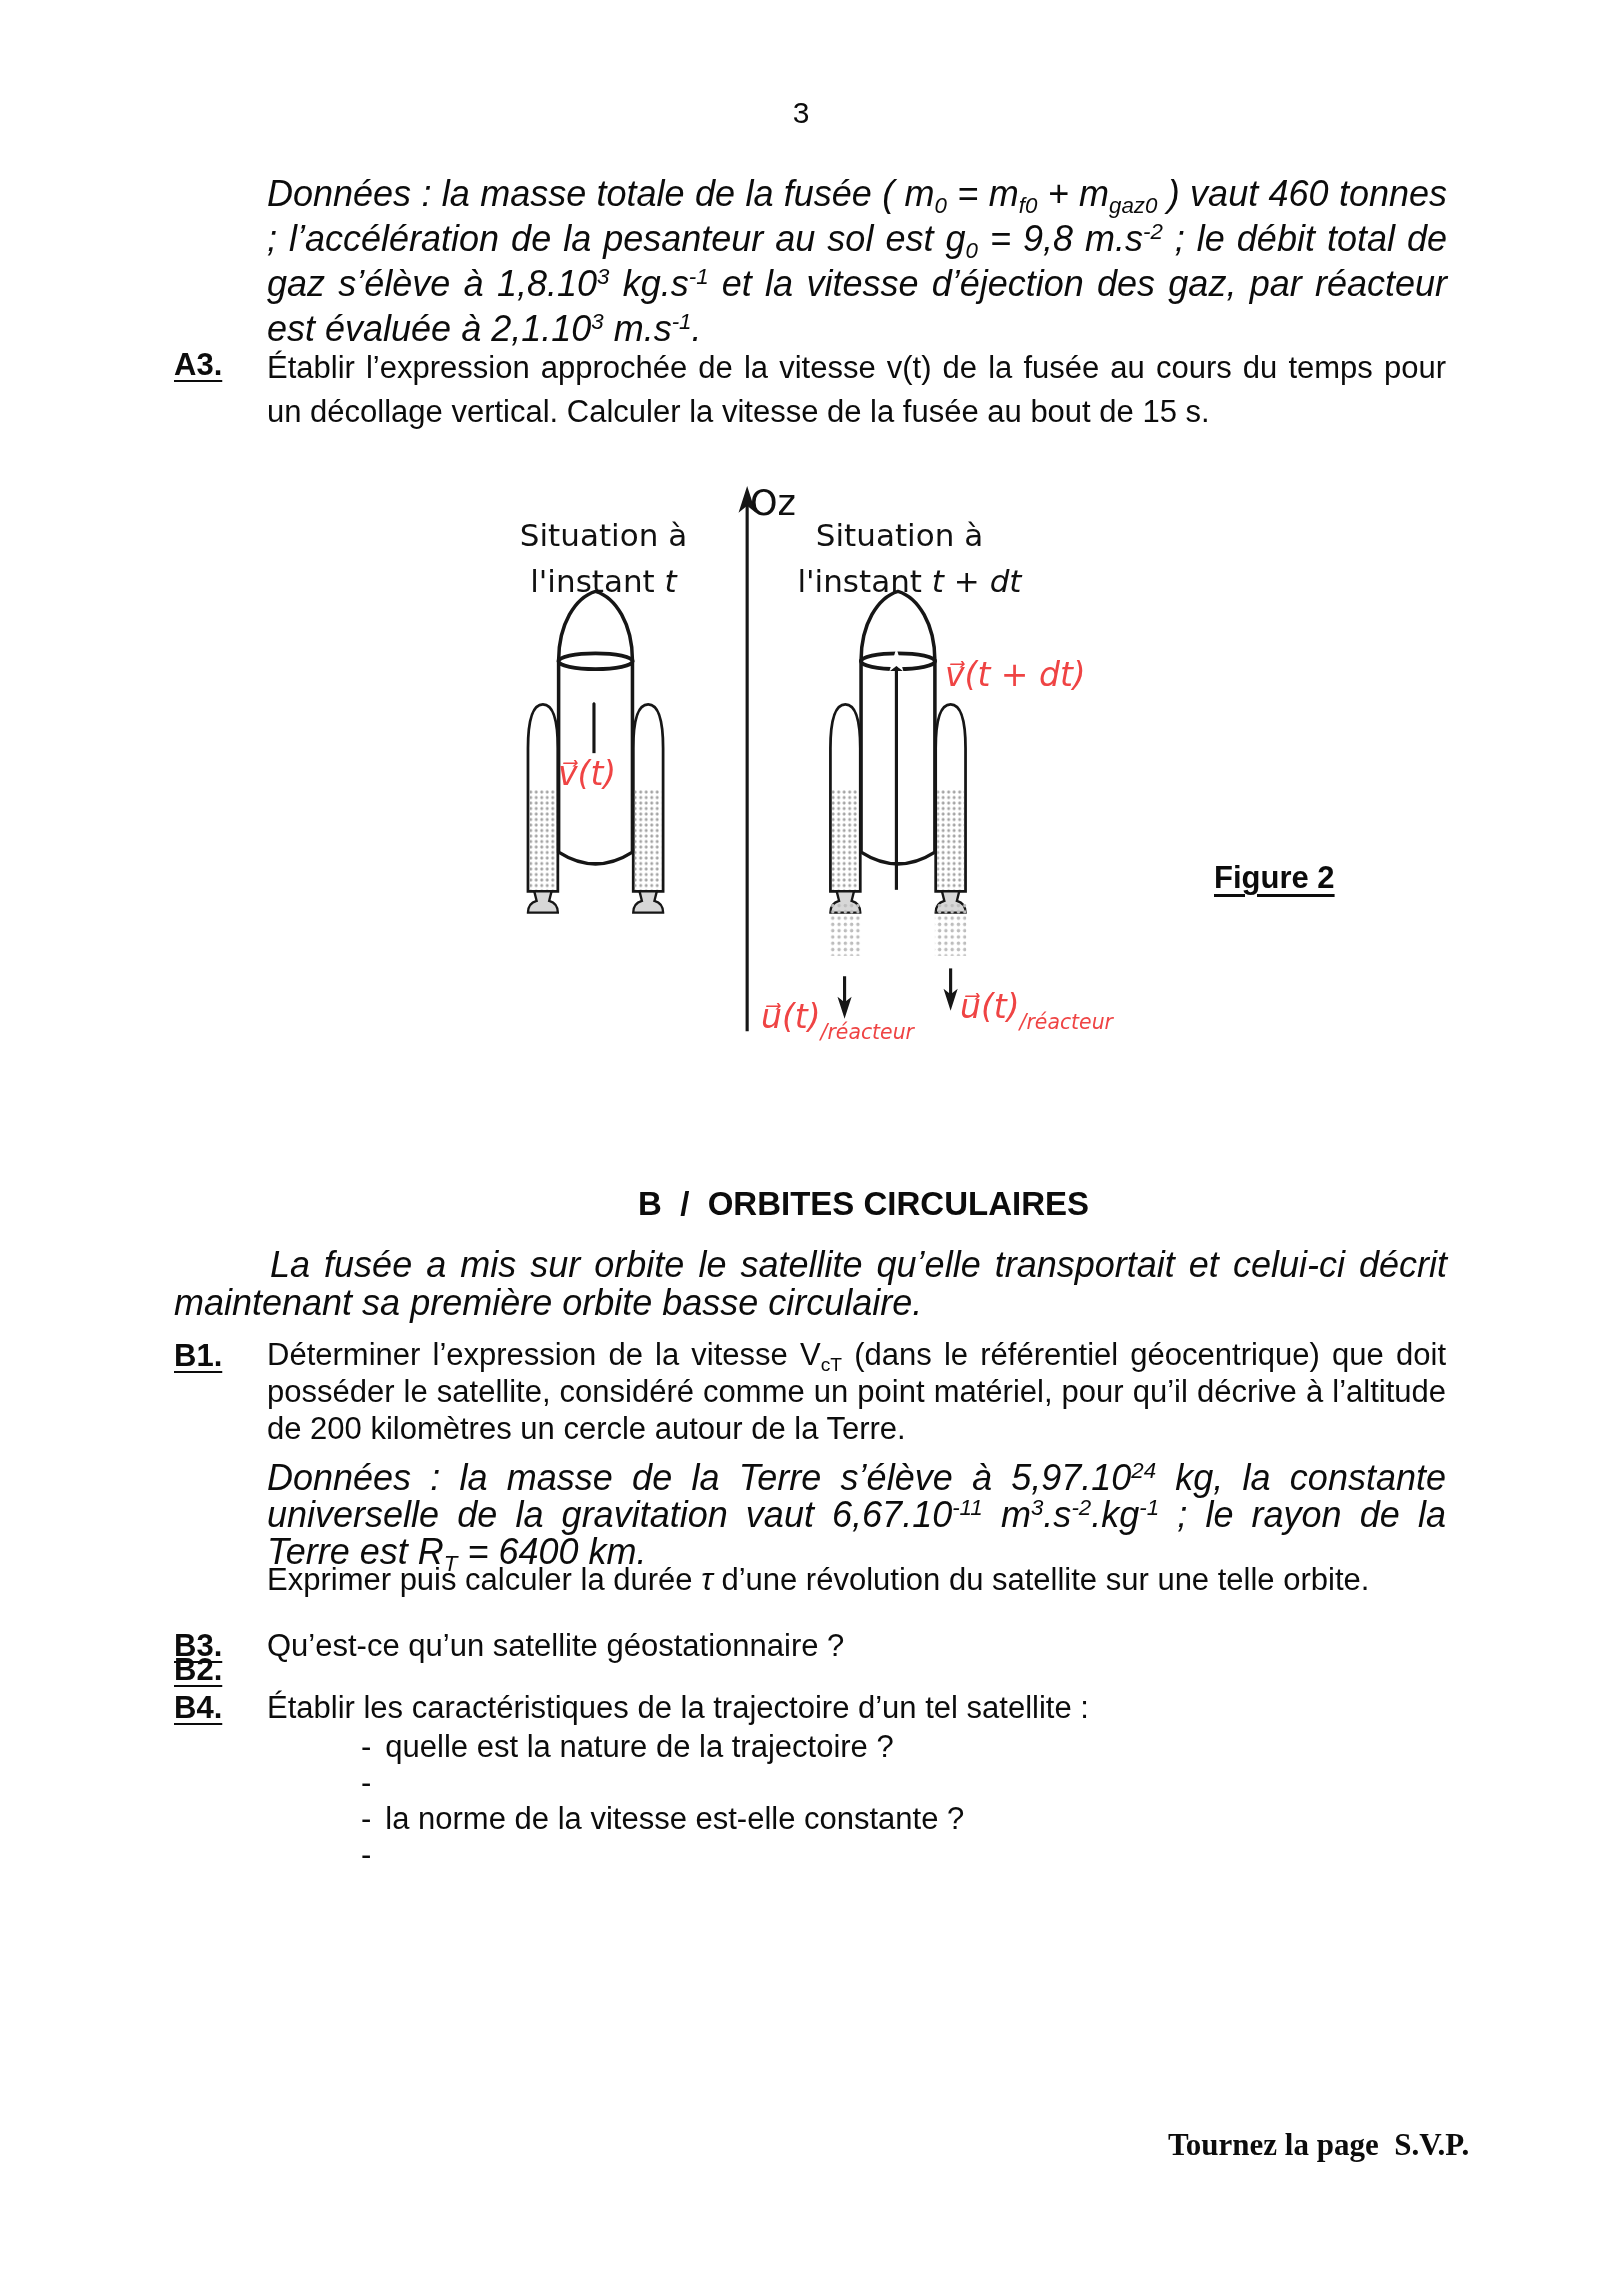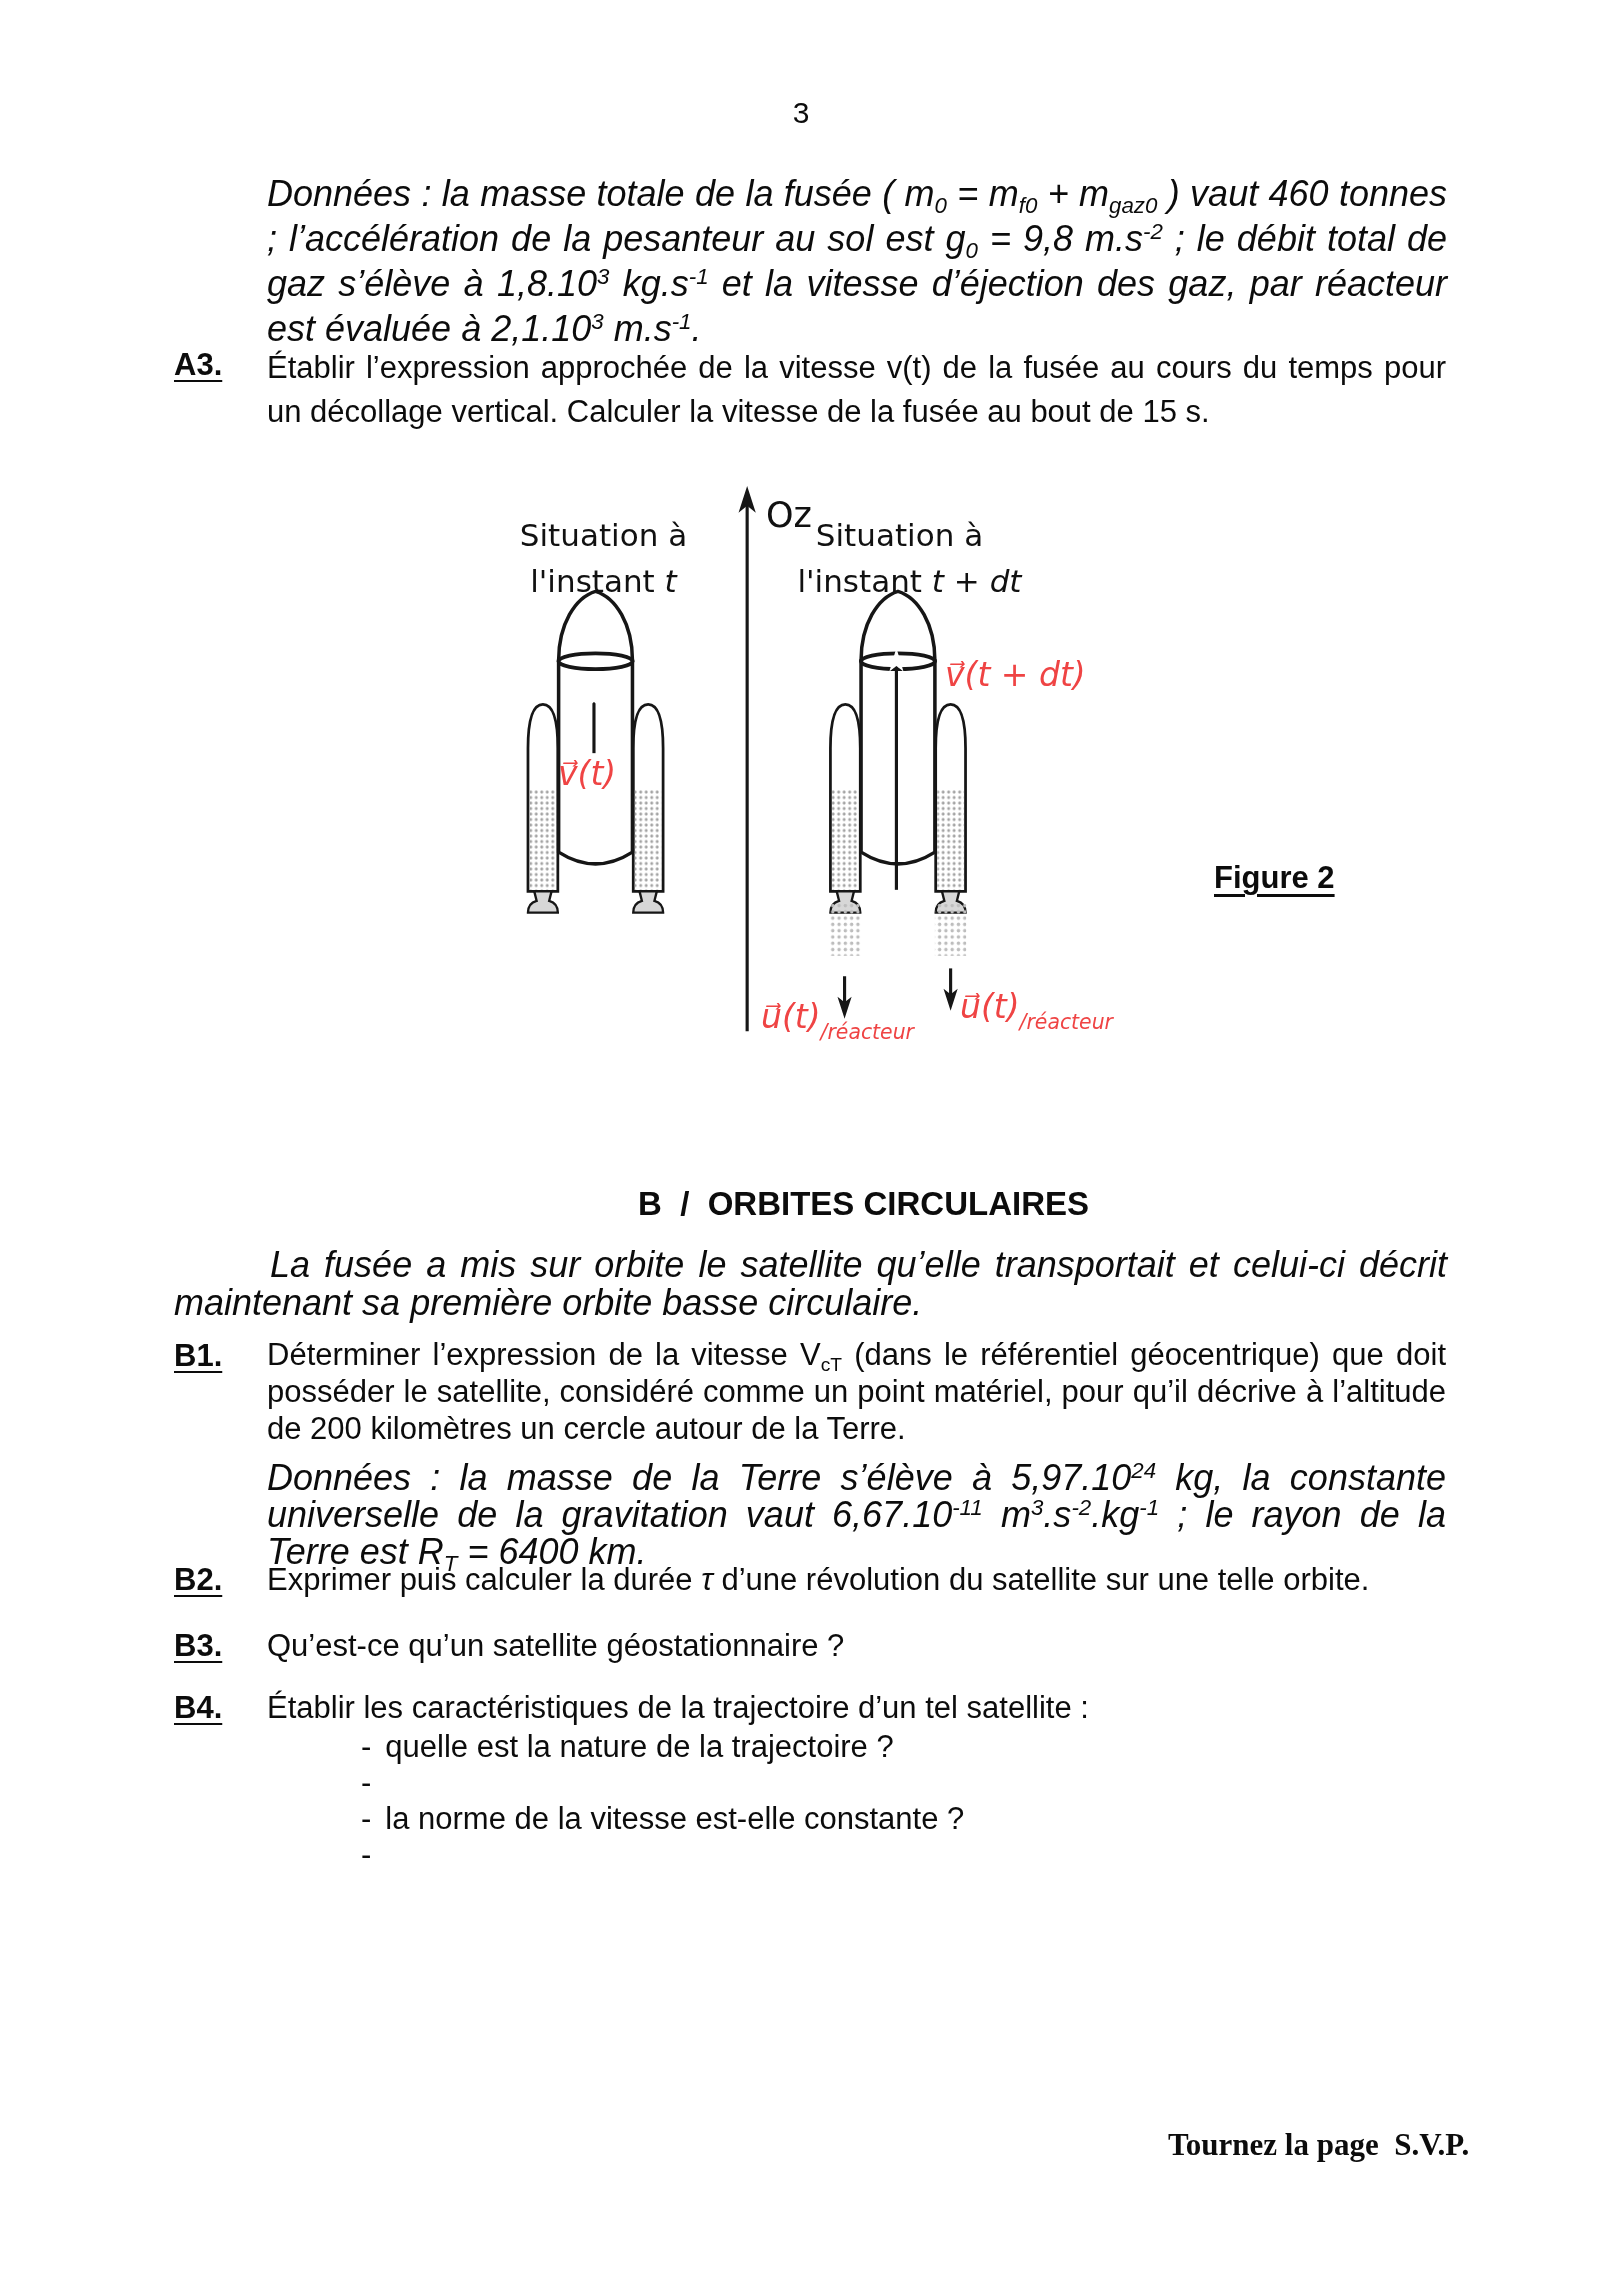--- a/index.html
+++ b/index.html
@@ -93,21 +93,21 @@
     </g>
 
     <g stroke="#161616" fill="#161616">
       <line x1="515" y1="630" x2="515" y2="668" stroke-width="4"></line>
       <polygon points="515,684 506,656 515,663 524,656" stroke="none"></polygon>
       <line x1="650" y1="620" x2="650" y2="658" stroke-width="4"></line>
       <polygon points="650,674 641,646 650,653 659,646" stroke="none"></polygon>
     </g>
   </svg>
 
-  <div class="abs figlbl" style="left:326px;top:1.6px;font-size:35px;margin-top:12px;">Oz</div>
+  <div class="abs figlbl" style="left:310px;top:1.6px;font-size:35px;">Oz</div>
 
   <div class="abs figlbl center" style="left:38px;top:36px;width:251px;">Situation à</div>
   <div class="abs figlbl center" style="left:38px;top:82px;width:251px;">l'instant <i>t</i></div>
 
   <div class="abs figlbl center" style="left:334px;top:36px;width:251px;">Situation à</div>
   <div class="abs figlbl center" style="left:344px;top:82px;width:251px;">l'instant <i>t</i> + <i>dt</i></div>
 
   <div class="abs figmath" style="left:118px;top:273px;">v⃗(t)</div>
   <div class="abs figmath" style="left:505px;top:174px;">v⃗(t + dt)</div>
 
@@ -118,21 +118,21 @@
 <div class="abs" style="left:1214px;top:860px;font-size:31px;font-weight:bold;text-decoration:underline;text-decoration-thickness:3.1px;text-underline-offset:6.3px;">Figure 2</div>
 
 <div class="abs" style="left:638px;top:1185px;font-size:33px;font-weight:bold;white-space:pre;">B  /  ORBITES CIRCULAIRES</div>
 
 <div class="abs para italic" style="left:174px;top:1246px;width:1273px;line-height:38px;text-indent:96px;">La fusée a mis sur orbite le satellite qu’elle transportait et celui-ci décrit maintenant sa première orbite basse circulaire.</div>
 
 <div class="abs qnum" style="left:174px;top:1338px;">B1.</div>
 <div class="abs qtext" style="left:267px;top:1336px;width:1179px;line-height:37px;">Déterminer l’expression de la vitesse V<sub>cT</sub> (dans le référentiel géocentrique) que doit posséder le satellite, considéré comme un point matériel, pour qu’il décrive à l’altitude de 200 kilomètres un cercle autour de la Terre.</div>
 <div class="abs para italic" style="left:267px;top:1459px;width:1179px;line-height:37px;">Données : la masse de la Terre s’élève à 5,97.10<sup>24</sup> kg, la constante universelle de la gravitation vaut 6,67.10<sup>-11</sup> m<sup>3</sup>.s<sup>-2</sup>.kg<sup>-1</sup> ; le rayon de la Terre est R<sub>T</sub> = 6400 km.</div>
 
-<div class="abs qnum" style="left:174px;top:1562px;">B2.</div>
+<div class="abs qnum" style="left:174px;top:1652px;">B2.</div>
 <div class="abs oneline" style="left:267px;top:1562px;">Exprimer puis calculer la durée <i>τ</i> d’une révolution du satellite sur une telle orbite.</div>
 
 <div class="abs qnum" style="left:174px;top:1628px;">B3.</div>
 <div class="abs oneline" style="left:267px;top:1628px;">Qu’est-ce qu’un satellite géostationnaire ?</div>
 
 <div class="abs qnum" style="left:174px;top:1690px;">B4.</div>
 <div class="abs oneline" style="left:267px;top:1690px;">Établir les caractéristiques de la trajectoire d’un tel satellite :</div>
 
 <div class="abs" style="left:361px;top:1729px;">
   <div class="bullet-row">

